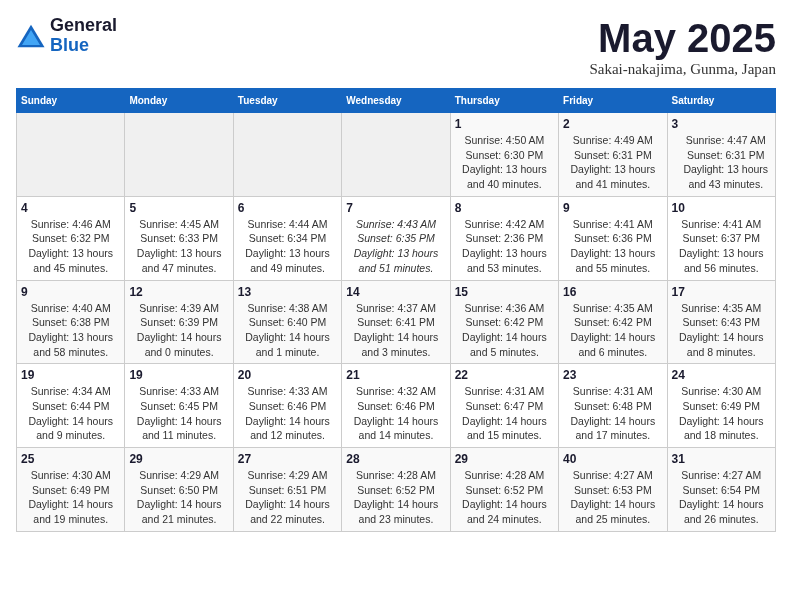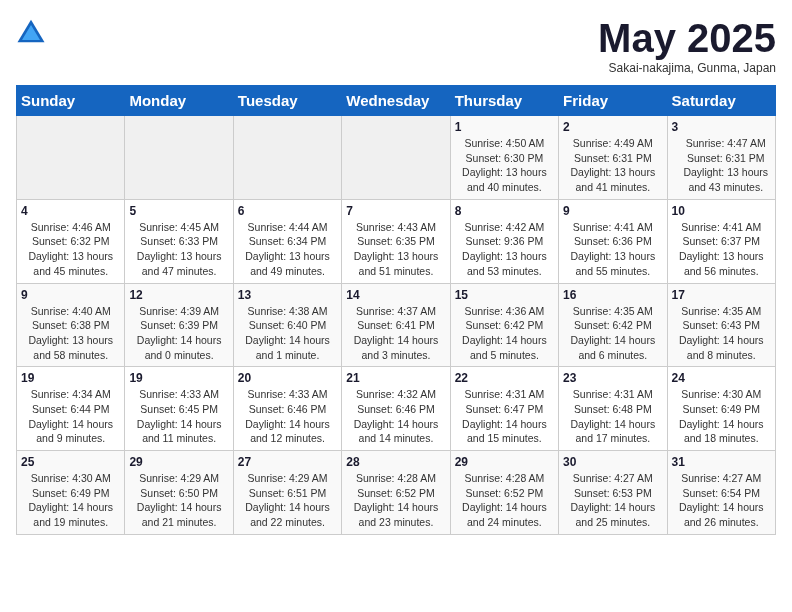--- a/index.html
+++ b/index.html
@@ -34,34 +34,35 @@
     }
     .title-block {
       text-align: right;
     }
     .month-title {
       font-size: 40px;
       font-weight: bold;
       color: #1a1a2e;
     }
     .location {
-      font-size: 12px;
+      font-size: 15px;
       color: #333;
+      font-family: Liberation Serif, serif;
     }
     table {
       width: 100%;
       border-collapse: collapse;
       font-size: 11px;
     }
     thead tr th {
       background-color: #1565c0;
       color: #fff;
       padding: 6px 4px;
       text-align: left;
-      font-size: 15px;
+      font-size: 10px;
       font-weight: bold;
       border: 1px solid #1565c0;
       margin-left: 8px;
     }
     tbody tr td {
       border: 1px solid #ccc;
       vertical-align: top;
       padding: 4px;
       width: calc(100% / 7);
       height: 80px;
@@ -88,20 +89,24 @@
   </style>
 </head>
 <body>
 
 <div class="header">
   <div class="logo">
     <svg class="logo-icon" viewBox="0 0 40 40" xmlns="http://www.w3.org/2000/svg">
       <polygon points="20,5 38,35 2,35" fill="#1565c0"></polygon>
       <polygon points="20,12 32,32 8,32" fill="#42a5f5"></polygon>
     </svg>
+    <div class="logo-text">
+      <span class="logo-general">General</span><br>
+      <span class="logo-blue">Blue</span>
+    </div>
   </div>
   <div class="title-block">
     <div class="month-title">May 2025</div>
     <div class="location">Sakai-nakajima, Gunma, Japan</div>
   </div>
 </div>
 
 <table>
   <thead>
     <tr>
@@ -159,29 +164,29 @@
         </td>
         <td>
           <div class="day-num">6</div>
           <div class="day-info" style="white-space: pre-line;">Sunrise: 4:44 AM
 Sunset: 6:34 PM
 Daylight: 13 hours
 and 49 minutes.</div>
         </td>
         <td>
           <div class="day-num">7</div>
-          <div class="day-info" style="white-space: pre-line;">Sunrise: 4:43 AM
+          <div class="day-info" style="white-space: pre-line; font-style: italic;">Sunrise: 4:43 AM
 Sunset: 6:35 PM
 Daylight: 13 hours
 and 51 minutes.</div>
         </td>
         <td>
           <div class="day-num">8</div>
           <div class="day-info" style="white-space: pre-line;">Sunrise: 4:42 AM
-Sunset: 9:36 PM
+Sunset: 2:36 PM
 Daylight: 13 hours
 and 53 minutes.</div>
         </td>
         <td>
           <div class="day-num">9</div>
           <div class="day-info" style="white-space: pre-line;">Sunrise: 4:41 AM
 Sunset: 6:36 PM
 Daylight: 13 hours
 and 55 minutes.</div>
         </td>
@@ -325,21 +330,21 @@
 and 23 minutes.</div>
         </td>
         <td>
           <div class="day-num">29</div>
           <div class="day-info" style="white-space: pre-line;">Sunrise: 4:28 AM
 Sunset: 6:52 PM
 Daylight: 14 hours
 and 24 minutes.</div>
         </td>
         <td>
-          <div class="day-num">30</div>
+          <div class="day-num">40</div>
           <div class="day-info" style="white-space: pre-line;">Sunrise: 4:27 AM
 Sunset: 6:53 PM
 Daylight: 14 hours
 and 25 minutes.</div>
         </td>
         <td>
           <div class="day-num">31</div>
           <div class="day-info" style="white-space: pre-line;">Sunrise: 4:27 AM
 Sunset: 6:54 PM
 Daylight: 14 hours

